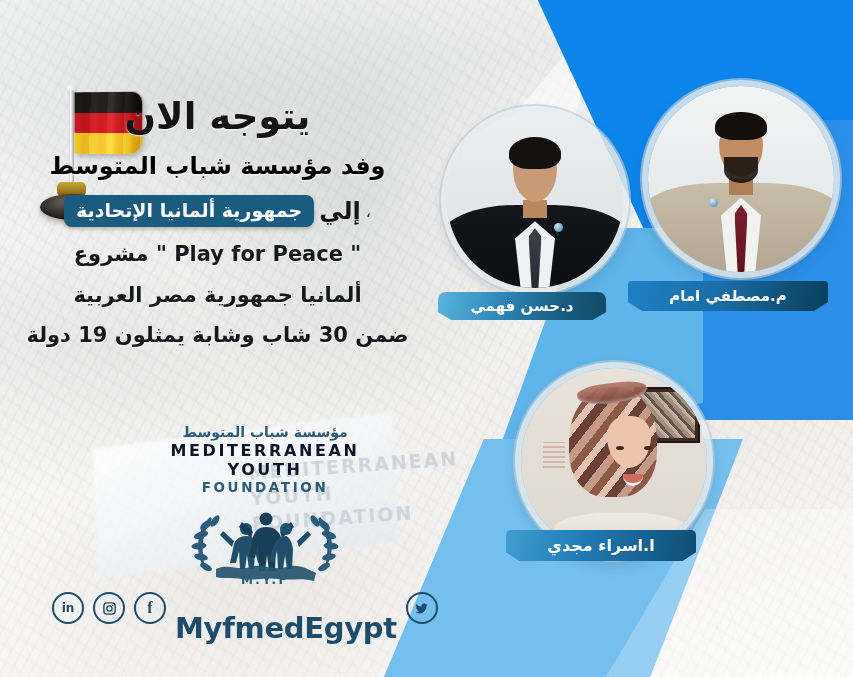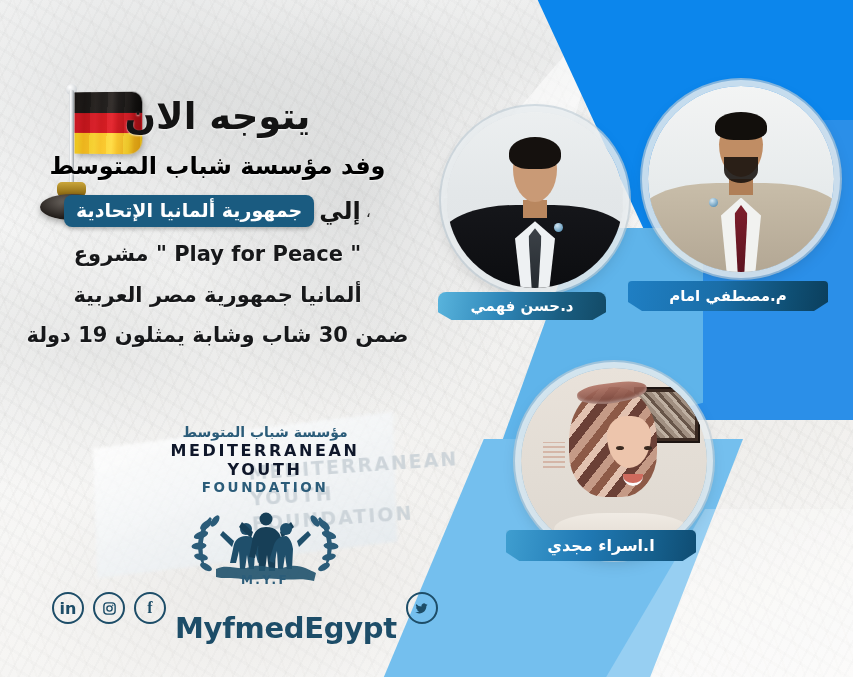--- a/index.html
+++ b/index.html
@@ -437,21 +437,21 @@
       <div class="eyeR"></div>
       <div class="smile"></div>
       <div class="glasses"></div>
     </div>
   </div>
   <div class="badge b3">ا.اسراء مجدي</div>
 
   <div class="footer">
 
     <span class="f-icon">
-      <span style="font-size:16px;">in</span>
+      <span style="font-size:12px;">in</span>
     </span>
 
     <span class="f-icon">
       <svg width="15" height="15" viewBox="0 0 24 24" fill="none" stroke="#1d4d68" stroke-width="2.2" aria-hidden="true">
         <rect x="3" y="3" width="18" height="18" rx="5"></rect>
         <circle cx="12" cy="12" r="4.2"></circle>
         <circle cx="17.2" cy="6.8" r="1.2" fill="#1d4d68" stroke="none"></circle>
       </svg>
     </span>
 

